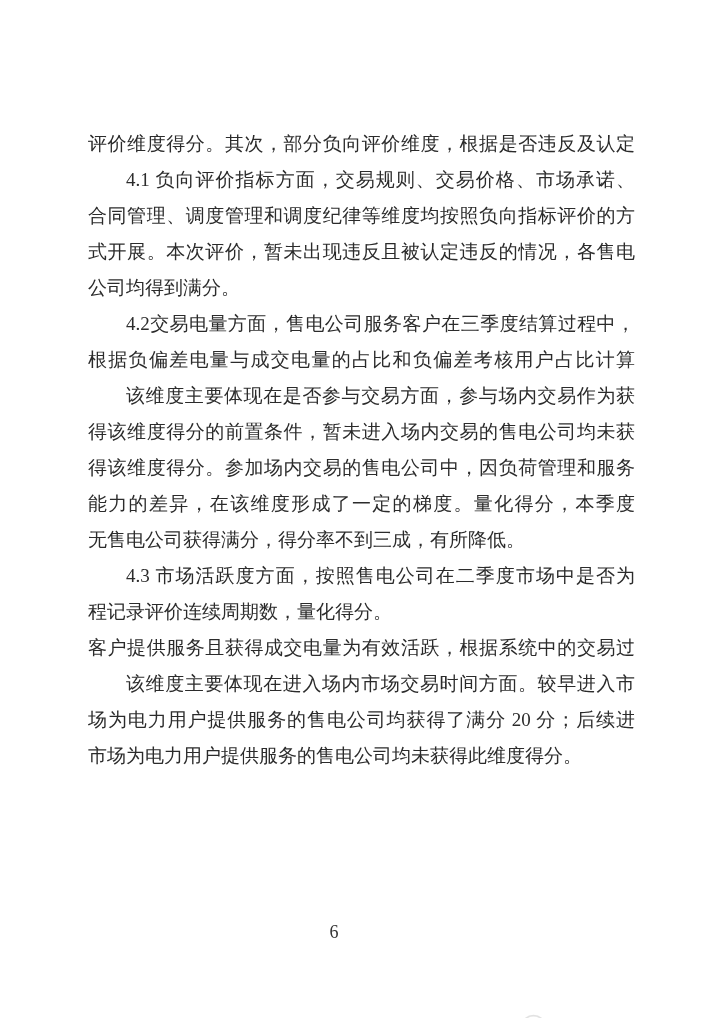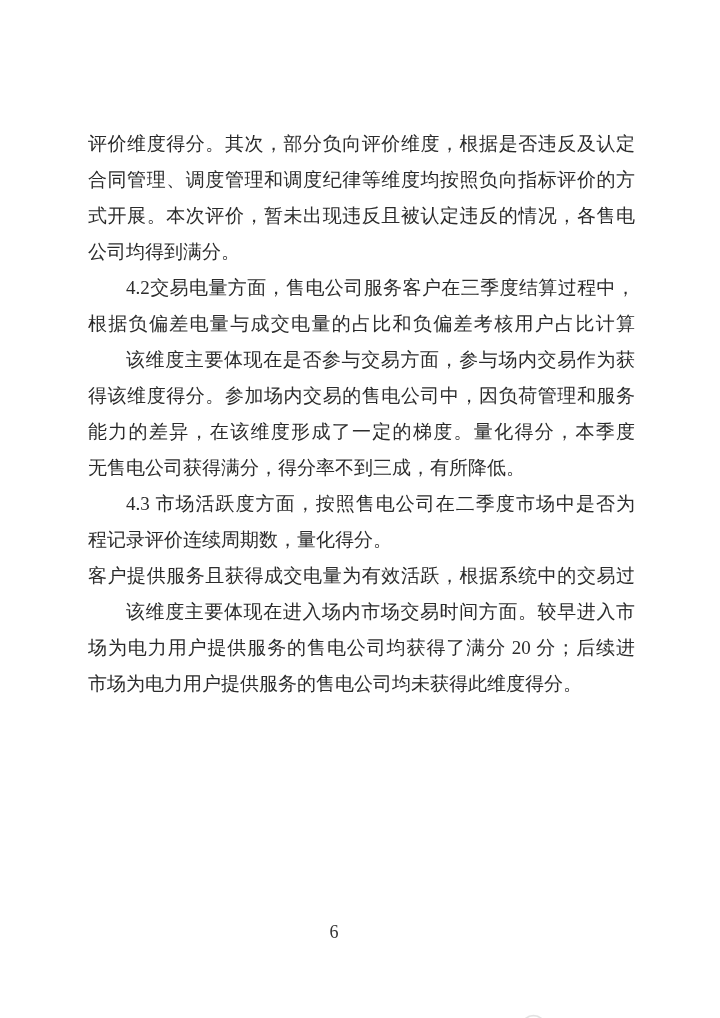--- a/index.html
+++ b/index.html
@@ -59,26 +59,28 @@
   .wechat-icon { display: block; }
 </style>
 </head>
 <body>
 
 <div class="doc-page">
 
   <div class="text-block">
 
   <div class="doc-line justify">评价维度得分。其次，部分负向评价维度，根据是否违反及认定</div>
+      <div class="doc-line indent justify">4.1 负向评价指标方面，交易规则、交易价格、市场承诺、</div>
       <div class="doc-line justify">合同管理、调度管理和调度纪律等维度均按照负向指标评价的方</div>
       <div class="doc-line justify">式开展。本次评价，暂未出现违反且被认定违反的情况，各售电</div>
       <div class="doc-line">公司均得到满分。</div>
       <div class="doc-line indent justify">4.2交易电量方面，售电公司服务客户在三季度结算过程中，</div>
       <div class="doc-line justify">根据负偏差电量与成交电量的占比和负偏差考核用户占比计算</div>
       <div class="doc-line indent justify">该维度主要体现在是否参与交易方面，参与场内交易作为获</div>
+      <div class="doc-line justify">得该维度得分的前置条件，暂未进入场内交易的售电公司均未获</div>
       <div class="doc-line justify">得该维度得分。参加场内交易的售电公司中，因负荷管理和服务</div>
       <div class="doc-line justify">能力的差异，在该维度形成了一定的梯度。量化得分，本季度</div>
       <div class="doc-line">无售电公司获得满分，得分率不到三成，有所降低。</div>
       <div class="doc-line indent justify">4.3 市场活跃度方面，按照售电公司在二季度市场中是否为</div>
       <div class="doc-line">程记录评价连续周期数，量化得分。</div>
       <div class="doc-line justify">客户提供服务且获得成交电量为有效活跃，根据系统中的交易过</div>
       <div class="doc-line indent justify">该维度主要体现在进入场内市场交易时间方面。较早进入市</div>
       <div class="doc-line justify">场为电力用户提供服务的售电公司均获得了满分 20 分；后续进</div>
       <div class="doc-line">市场为电力用户提供服务的售电公司均未获得此维度得分。</div>
     </div>

